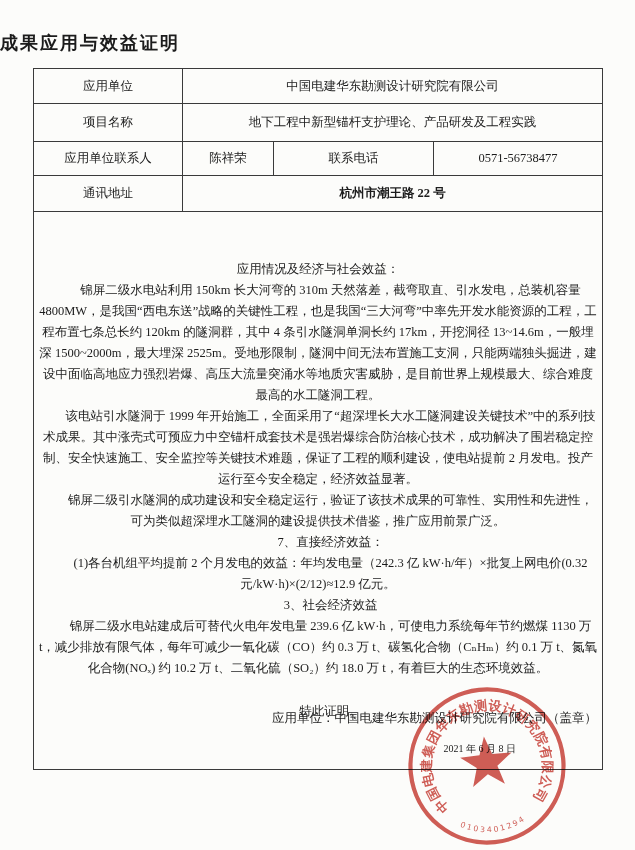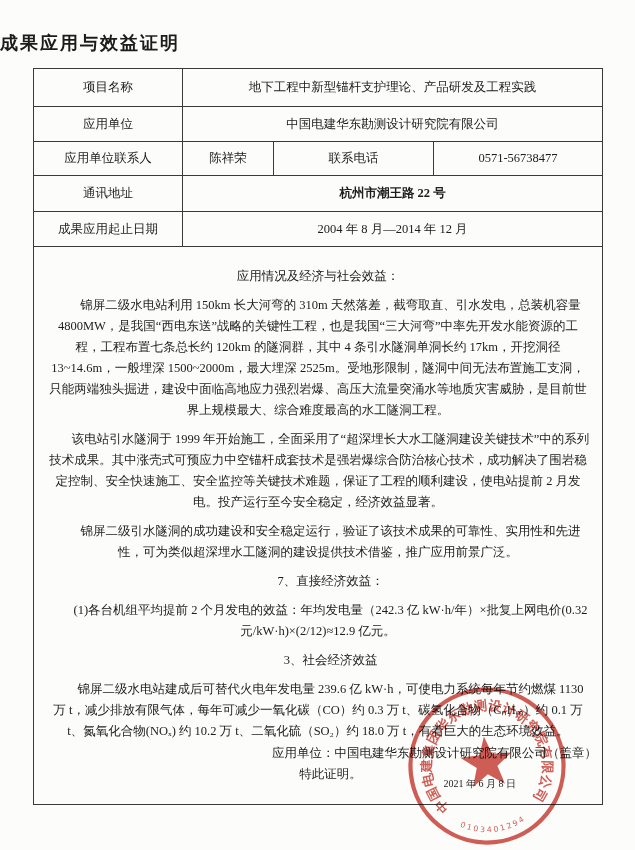--- a/index.html
+++ b/index.html
@@ -32,23 +32,22 @@
   }
   td.bold-value { font-weight: bold; margin-left: 24px; }
 
   td.content-cell {
     text-align: left; vertical-align: top;
     height: 558px;
     padding: 4px 7px 0 7px;
     position: relative;
   }
   .content-cell p {
-    margin: 8px; line-height: 21px; text-indent: 2em;
+    margin: 0; line-height: 21px; text-indent: 2em;
     font-size: 12.5px;
-    font-family: Liberation Serif, serif;
   }
   .content-cell p.no-indent { text-indent: 0; }
   .content-cell p.certify { margin-top: 22px; }
 
   .sig-unit {
     position: absolute; right: 5px; bottom: 42px;
     font-size: 12.5px; white-space: nowrap;
   }
   .sig-date {
     position: absolute; right: 86px; bottom: 13px;
@@ -73,41 +72,37 @@
   <h1 class="doc-title">成果应用与效益证明</h1>
 
   <table class="cert-table">
     <colgroup>
       <col style="width:149px">
         <col style="width:91px">
         <col style="width:160px">
         <col style="width:169px">
     </colgroup>
     <tbody>
+      <tr style="height:35px">
+        <td>应用单位</td>
+        <td colspan="3">中国电建华东勘测设计研究院有限公司</td>
+      </tr>
       <tr style="height:38px">
         <td>项目名称</td>
         <td colspan="3">地下工程中新型锚杆支护理论、产品研发及工程实践</td>
-      </tr>
-      <tr style="height:35px">
-        <td>应用单位</td>
-        <td colspan="3">中国电建华东勘测设计研究院有限公司</td>
       </tr>
       <tr style="height:34px">
         <td>应用单位联系人</td>
         <td>陈祥荣</td>
         <td>联系电话</td>
         <td>0571-56738477</td>
       </tr>
       <tr style="height:36px">
         <td>通讯地址</td>
         <td colspan="3" class="bold-value">杭州市潮王路 22 号</td>
-      </tr>
-      <tr style="height:35px">
-        <td>成果应用起止日期</td>
-        <td colspan="3">2004 年 8 月—2014 年 12 月</td>
       </tr>
       <tr>
         <td colspan="4" class="content-cell">
           <p class="no-indent">应用情况及经济与社会效益：</p>
           <p>锦屏二级水电站利用 150km 长大河弯的 310m 天然落差，截弯取直、引水发电，总装机容量 4800MW，是我国“西电东送”战略的关键性工程，也是我国“三大河弯”中率先开发水能资源的工程，工程布置七条总长约 120km 的隧洞群，其中 4 条引水隧洞单洞长约 17km，开挖洞径 13~14.6m，一般埋深 1500~2000m，最大埋深 2525m。受地形限制，隧洞中间无法布置施工支洞，只能两端独头掘进，建设中面临高地应力强烈岩爆、高压大流量突涌水等地质灾害威胁，是目前世界上规模最大、综合难度最高的水工隧洞工程。</p>
           <p>该电站引水隧洞于 1999 年开始施工，全面采用了“超深埋长大水工隧洞建设关键技术”中的系列技术成果。其中涨壳式可预应力中空锚杆成套技术是强岩爆综合防治核心技术，成功解决了围岩稳定控制、安全快速施工、安全监控等关键技术难题，保证了工程的顺利建设，使电站提前 2 月发电。投产运行至今安全稳定，经济效益显著。</p>
           <p>锦屏二级引水隧洞的成功建设和安全稳定运行，验证了该技术成果的可靠性、实用性和先进性，可为类似超深埋水工隧洞的建设提供技术借鉴，推广应用前景广泛。</p>
           <p>7、直接经济效益：</p>
           <p>(1)各台机组平均提前 2 个月发电的效益：年均发电量（242.3 亿 kW·h/年）×批复上网电价(0.32 元/kW·h)×(2/12)≈12.9 亿元。</p>
           <p>3、社会经济效益</p>

